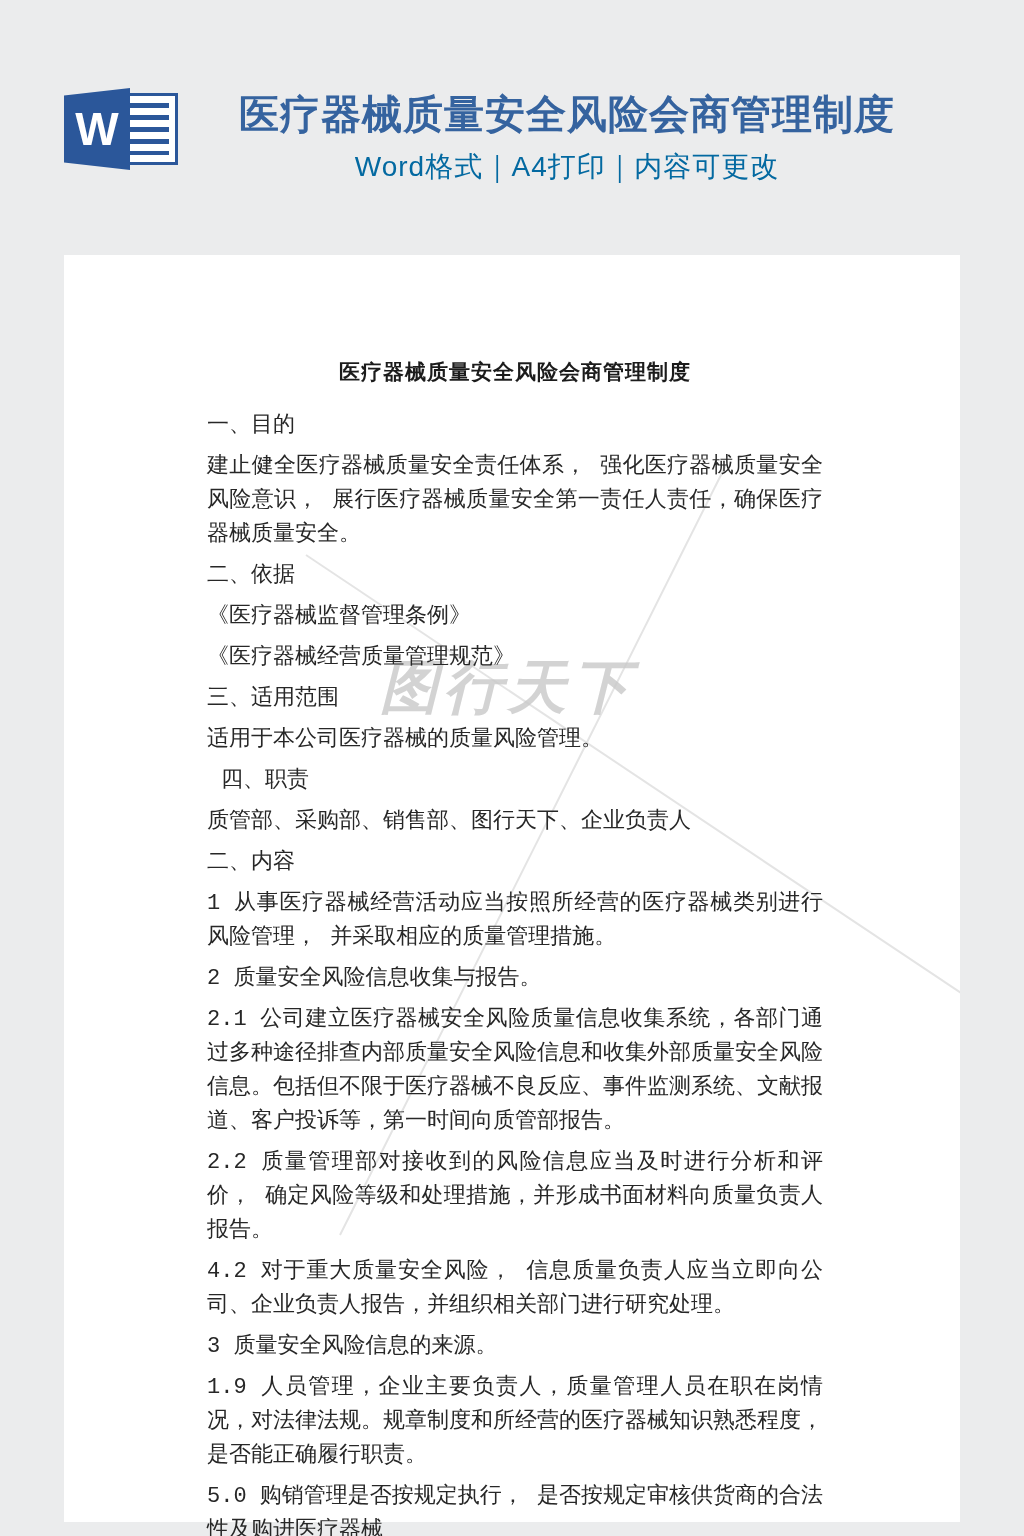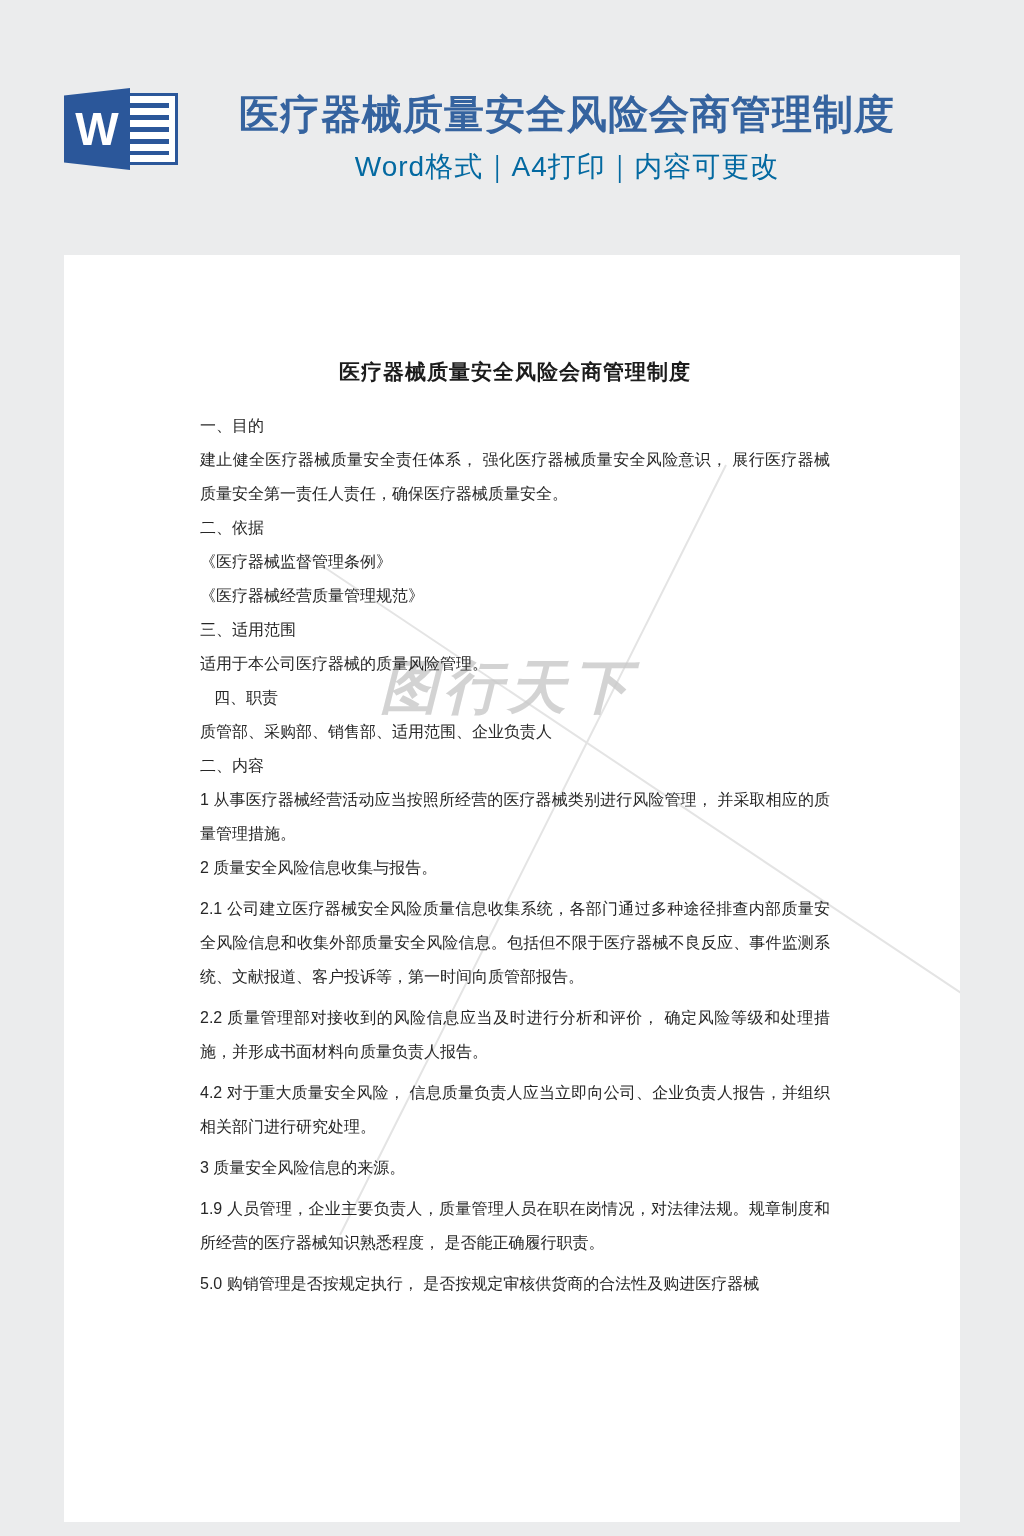--- a/index.html
+++ b/index.html
@@ -67,23 +67,23 @@
     position:relative;z-index:1;height:100%;
     padding:102px 130px 0 136px;
   }
   .doc-title{
     font-family:"Liberation Serif", serif;
     font-size:21px;font-weight:bold;color:#1b1b1b;
     text-align:center;line-height:30px;margin-bottom:22px;
     letter-spacing:1px;
   }
   .doc-body p{
-    font-family:Liberation Sans, sans-serif;
-    font-size:16px;line-height:34px;color:#272727;
-    text-align:justify;margin:0;
+    font-family:Liberation Mono, monospace;
+    font-size:22px;line-height:34px;color:#272727;
+    text-align:justify;margin:7px;
   }
   .doc-body p.sp{margin-top:7px;}
   .doc-body p.indent{padding-left:14px;}
 </style>
 </head>
 <body>
 
 <div class="canvas">
 
   <div class="header">
@@ -113,21 +113,21 @@
       <div class="doc-title">医疗器械质量安全风险会商管理制度</div>
       <div class="doc-body">
           <p>一、目的</p>
           <p>建止健全医疗器械质量安全责任体系， 强化医疗器械质量安全风险意识， 展行医疗器械质量安全第一责任人责任，确保医疗器械质量安全。</p>
           <p>二、依据</p>
           <p>《医疗器械监督管理条例》</p>
           <p>《医疗器械经营质量管理规范》</p>
           <p>三、适用范围</p>
           <p>适用于本公司医疗器械的质量风险管理。</p>
           <p class="indent">四、职责</p>
-          <p>质管部、采购部、销售部、适用范围、企业负责人</p>
+          <p>质管部、采购部、销售部、图行天下、企业负责人</p>
           <p>二、内容</p>
           <p>1 从事医疗器械经营活动应当按照所经营的医疗器械类别进行风险管理， 并采取相应的质量管理措施。</p>
           <p>2 质量安全风险信息收集与报告。</p>
           <p class="sp">2.1 公司建立医疗器械安全风险质量信息收集系统，各部门通过多种途径排查内部质量安全风险信息和收集外部质量安全风险信息。包括但不限于医疗器械不良反应、事件监测系统、文献报道、客户投诉等，第一时间向质管部报告。</p>
           <p class="sp">2.2 质量管理部对接收到的风险信息应当及时进行分析和评价， 确定风险等级和处理措施，并形成书面材料向质量负责人报告。</p>
           <p class="sp">4.2 对于重大质量安全风险， 信息质量负责人应当立即向公司、企业负责人报告，并组织相关部门进行研究处理。</p>
           <p class="sp">3 质量安全风险信息的来源。</p>
           <p class="sp">1.9 人员管理，企业主要负责人，质量管理人员在职在岗情况，对法律法规。规章制度和所经营的医疗器械知识熟悉程度， 是否能正确履行职责。</p>
           <p class="sp">5.0 购销管理是否按规定执行， 是否按规定审核供货商的合法性及购进医疗器械</p>
         </div>

